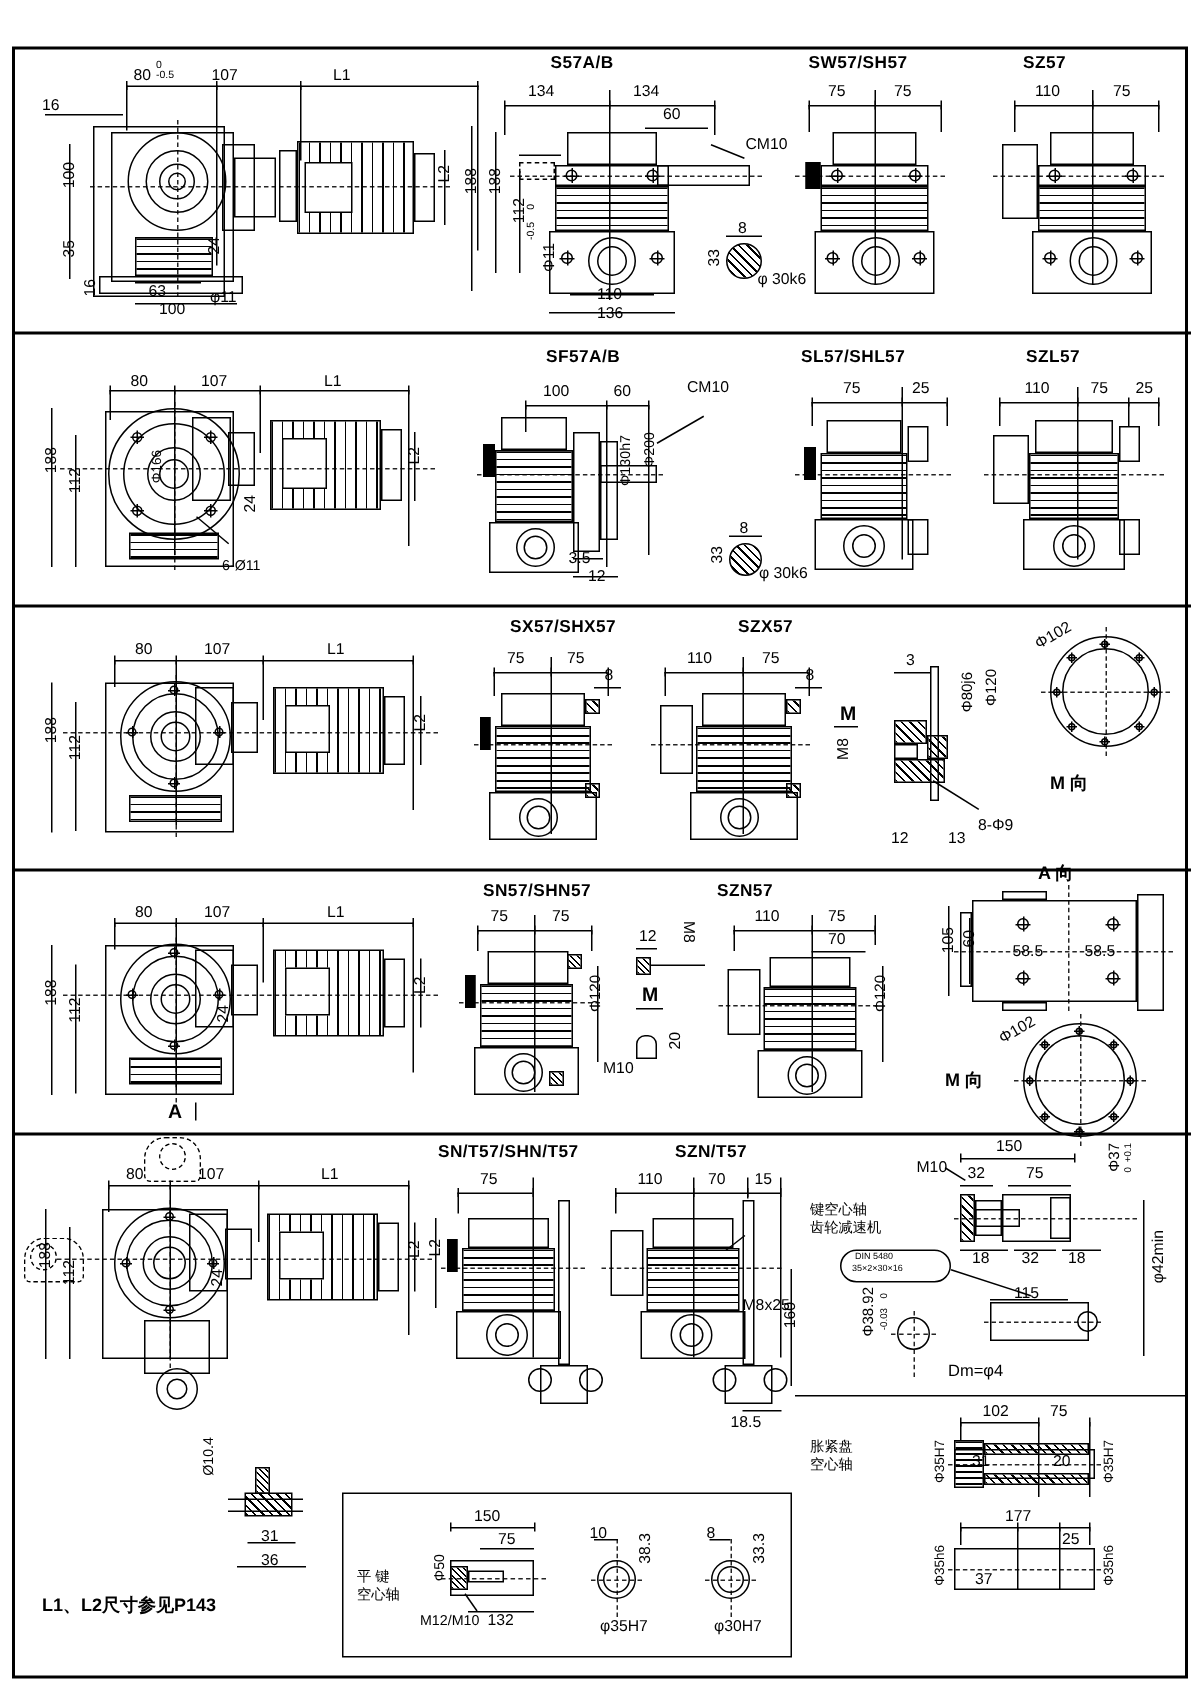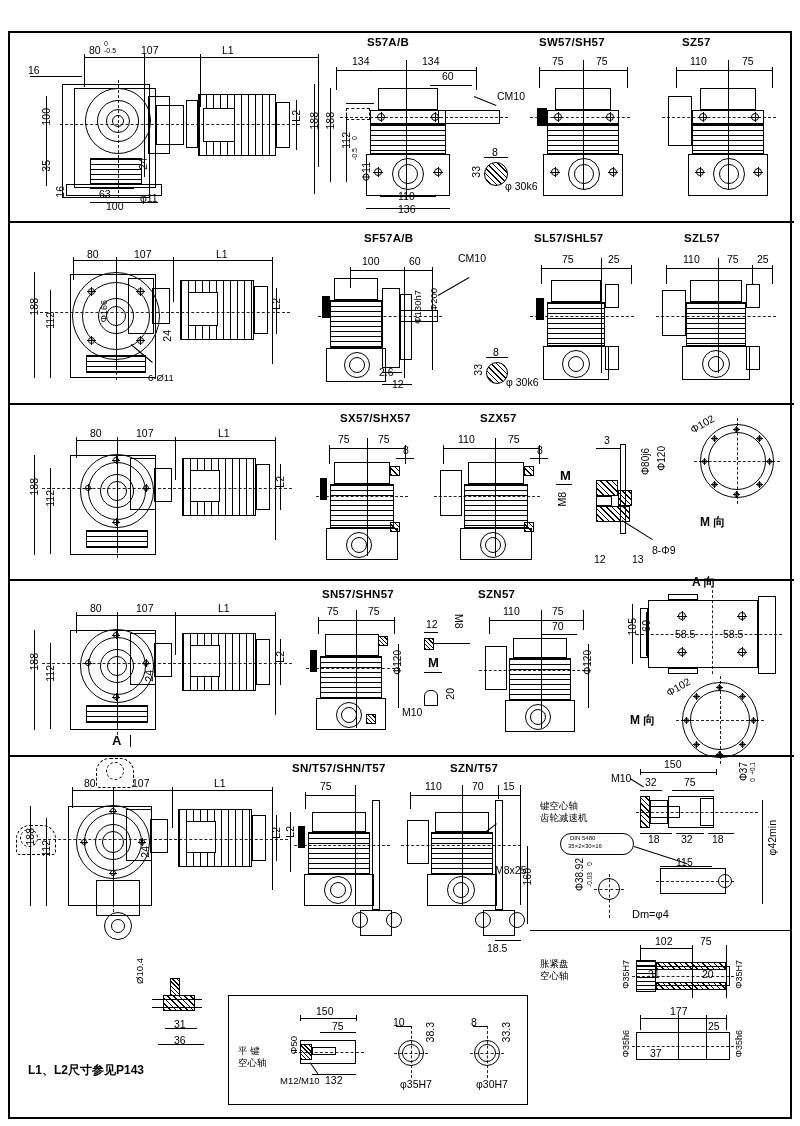--- a/index.html
+++ b/index.html
@@ -349,21 +349,21 @@
       <div class="circ" style="left:349px; top:357px; width:16px; height:16px"></div>
       <div class="box" style="left:322px; top:296px; width:8px; height:22px; background:#000"></div>
 
       <div class="box" style="left:382px; top:288px; width:18px; height:80px"></div>
       <div class="box" style="left:400px; top:294px; width:12px; height:66px"></div>
       <div class="box" style="left:400px; top:310px; width:38px; height:12px"></div>
       <div class="dashdot" style="left:318px; top:316px; width:124px"></div>
       <div class="lbl vert" style="left:412px; top:290px; font-size:9.5px">Φ130h7</div>
       <div class="lbl vert" style="left:428px; top:288px; font-size:9.5px">Φ200</div>
       <div class="ln hline" style="left:382px; top:372px; width:20px"></div>
-      <div class="lbl" style="left:379px; top:366px">2.6</div>
+      <div class="lbl" style="left:379px; top:366px">3.5</div>
       <div class="ln hline" style="left:382px; top:384px; width:30px"></div>
       <div class="lbl" style="left:392px; top:378px">12</div>
 
       <div class="circ" style="left:486px; top:362px; width:22px; height:22px; background:repeating-linear-gradient(45deg,#000 0 1px,transparent 1px 4px)"></div>
       <div class="ln hline" style="left:486px; top:357px; width:22px"></div>
       <div class="lbl" style="left:493px; top:346px">8</div>
       <div class="lbl vert" style="left:472px; top:364px">33</div>
       <div class="lbl" style="left:506px; top:376px">φ 30k6</div>
     </div>
 
@@ -406,21 +406,21 @@
       <div class="circ" style="left:708px; top:356px; width:16px; height:16px"></div>
       <div class="box" style="left:662px; top:290px; width:24px; height:46px"></div>
       <div class="box" style="left:746px; top:284px; width:14px; height:24px"></div>
       <div class="box" style="left:746px; top:346px; width:14px; height:24px"></div>
       <div class="dashdot" style="left:656px; top:316px; width:120px"></div>
     </div>
   </div>
 
   <div>
     <div class="ttl" style="left:340px; top:412px">SX57/SHX57</div>
-    <div class="ttl" style="left:480px; top:412px">SZX57</div>
+    <div class="ttl" style="left:492px; top:412px">SZX57</div>
 
     <div>
       <div class="ln hline" style="left:76px; top:440px; width:200px"></div>
       <div class="dimtick" style="left:76px; top:437px"></div>
       <div class="dimtick" style="left:117px; top:437px"></div>
       <div class="dimtick" style="left:175px; top:437px"></div>
       <div class="dimtick" style="left:275px; top:437px"></div>
       <div class="ln vline" style="left:76px; top:440px; height:18px"></div>
       <div class="ln vline" style="left:117px; top:440px; height:110px"></div>
       <div class="ln vline" style="left:175px; top:440px; height:40px"></div>

